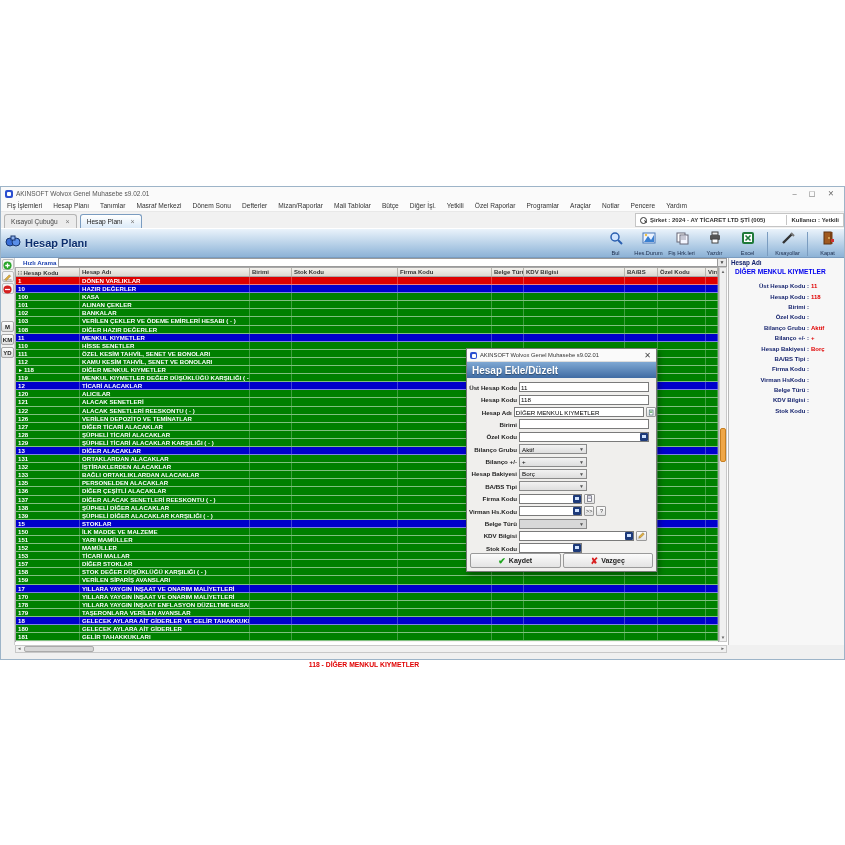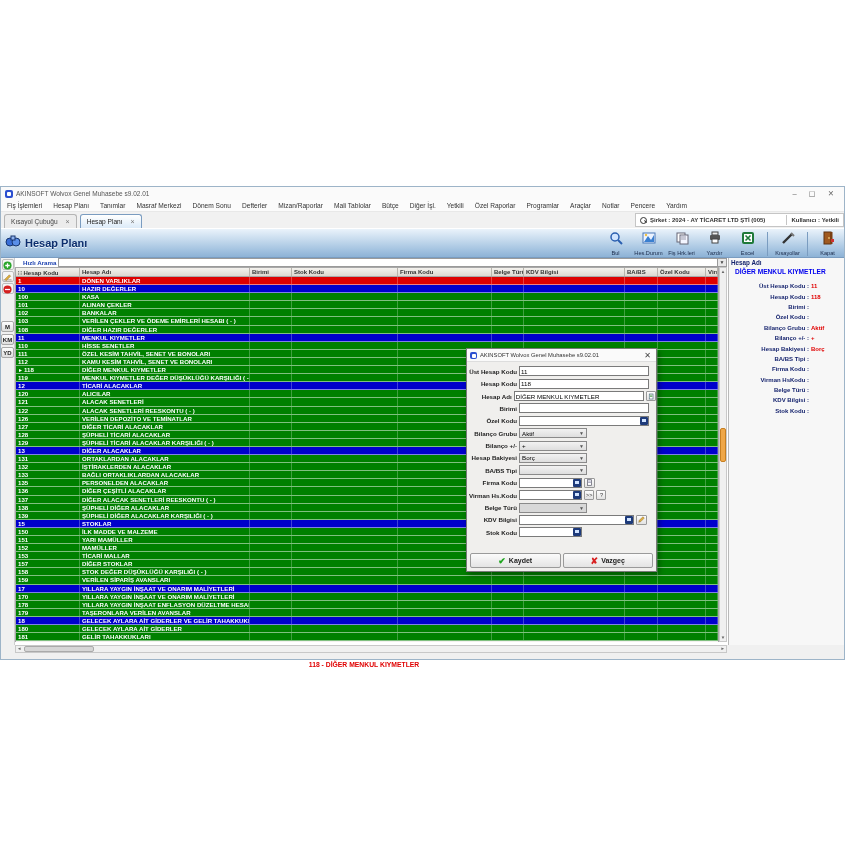--- a/index.html
+++ b/index.html
@@ -900,20 +900,21 @@
       <span>118 - DİĞER MENKUL KIYMETLER</span>
     </div>
   </div>
 
   <div class="dialog">
     <div class="dlg-title">
       <span class="app-ico"></span>
       <span class="txt">AKINSOFT Wolvox Genel Muhasebe s9.02.01</span>
       <span class="x">✕</span>
     </div>
+    <div class="dlg-header">Hesap Ekle/Düzelt</div>
     <div class="dlg-body" id="dlgFields">
         <div class="dfield">
           <span class="dlabel">Üst Hesap Kodu</span>
           <span class="dinputwrap">
             <input class="dinput w-wide" value="11" style="">
           </span>
         </div>
         <div class="dfield">
           <span class="dlabel">Hesap Kodu</span>
           <span class="dinputwrap">

